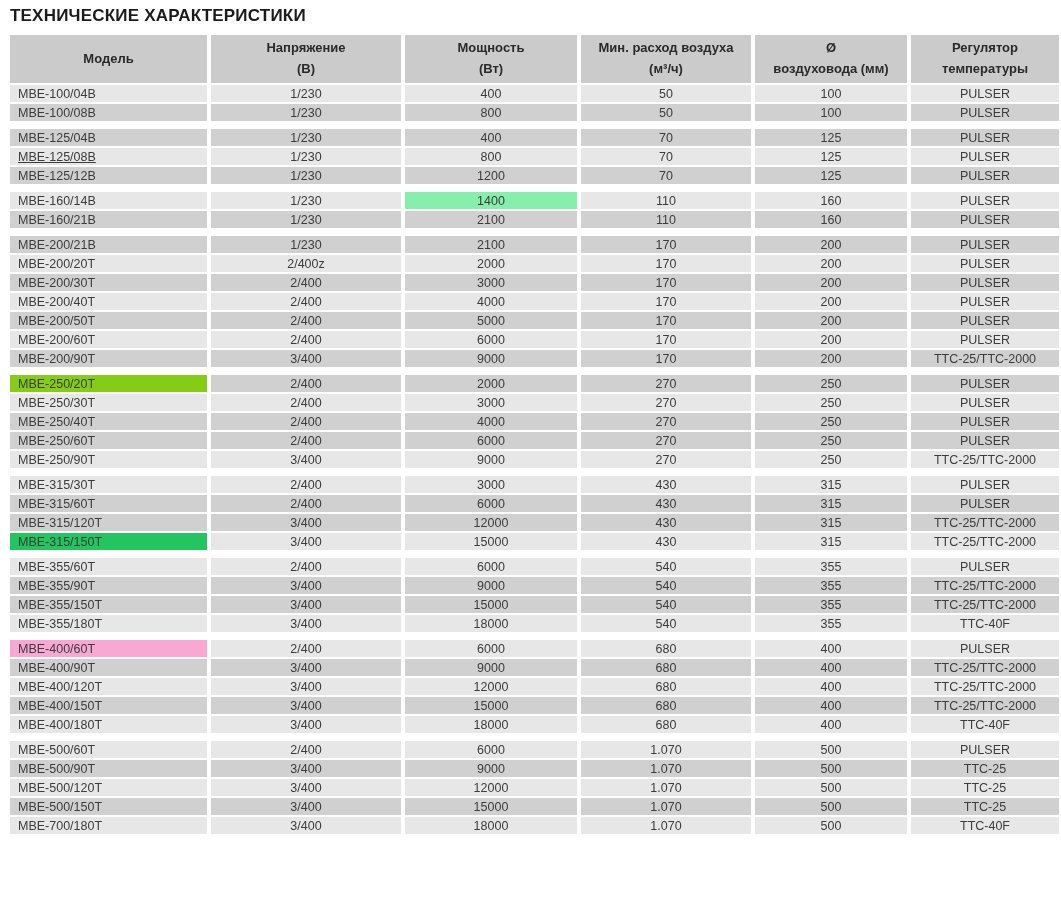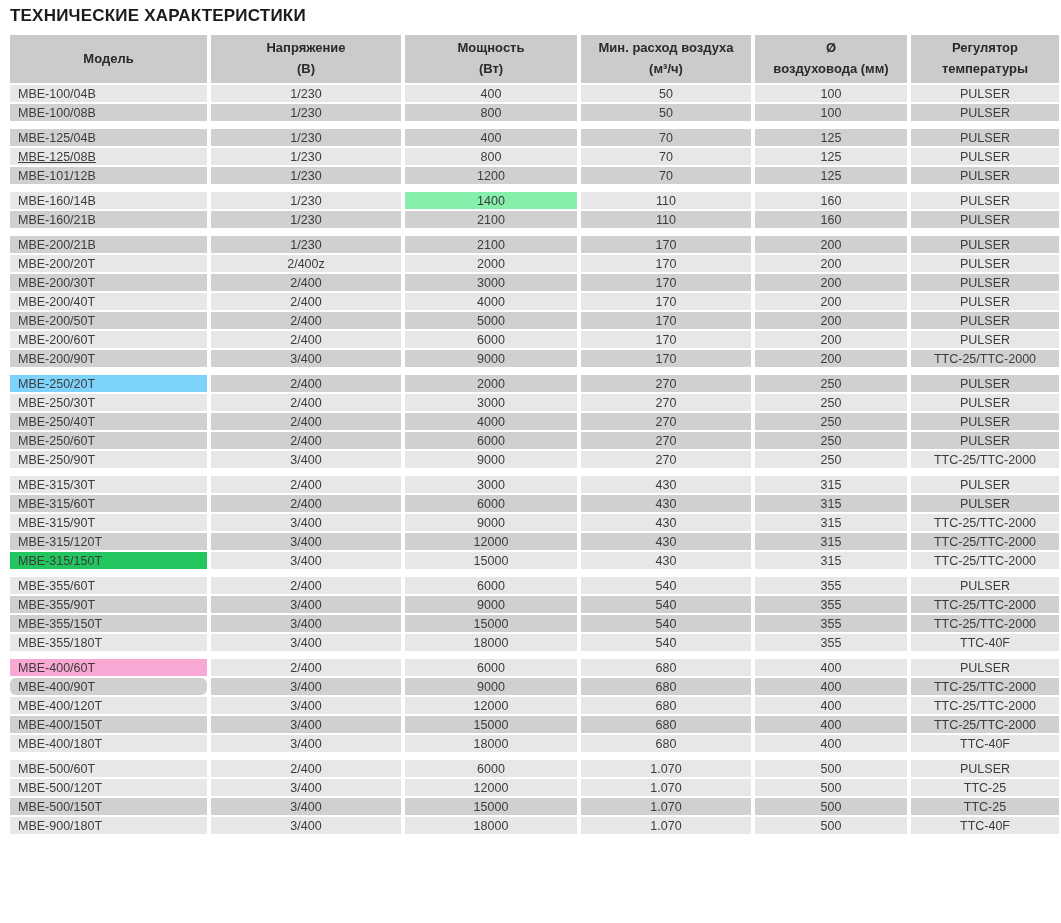--- a/index.html
+++ b/index.html
@@ -135,21 +135,21 @@
         </tr>
         <tr>
           <td class="model-cell" style="background: rgb(231, 231, 231); text-decoration: underline;">MBE-125/08B</td>
           <td style="background: rgb(231, 231, 231);">1/230</td>
           <td style="background: rgb(231, 231, 231);">800</td>
           <td style="background: rgb(231, 231, 231);">70</td>
           <td style="background: rgb(231, 231, 231);">125</td>
           <td style="background: rgb(231, 231, 231);">PULSER</td>
         </tr>
         <tr>
-          <td class="model-cell" style="background: rgb(208, 208, 208);">MBE-101/12B</td>
+          <td class="model-cell" style="background: rgb(208, 208, 208);">MBE-125/12B</td>
           <td style="background: rgb(208, 208, 208);">1/230</td>
           <td style="background: rgb(208, 208, 208);">1200</td>
           <td style="background: rgb(208, 208, 208);">70</td>
           <td style="background: rgb(208, 208, 208);">125</td>
           <td style="background: rgb(208, 208, 208);">PULSER</td>
         </tr>
         <tr class="group-gap">
           <td colspan="6"></td>
         </tr>
         <tr>
@@ -224,21 +224,21 @@
           <td style="background: rgb(208, 208, 208);">3/400</td>
           <td style="background: rgb(208, 208, 208);">9000</td>
           <td style="background: rgb(208, 208, 208);">170</td>
           <td style="background: rgb(208, 208, 208);">200</td>
           <td style="background: rgb(208, 208, 208);">TTC-25/TTC-2000</td>
         </tr>
         <tr class="group-gap">
           <td colspan="6"></td>
         </tr>
         <tr>
-          <td class="model-cell" style="background: #7dd3fc;">MBE-250/20T</td>
+          <td class="model-cell" style="background: #84cc16;">MBE-250/20T</td>
           <td style="background: rgb(208, 208, 208);">2/400</td>
           <td style="background: rgb(208, 208, 208);">2000</td>
           <td style="background: rgb(208, 208, 208);">270</td>
           <td style="background: rgb(208, 208, 208);">250</td>
           <td style="background: rgb(208, 208, 208);">PULSER</td>
         </tr>
         <tr>
           <td class="model-cell" style="background: rgb(231, 231, 231);">MBE-250/30T</td>
           <td style="background: rgb(231, 231, 231);">2/400</td>
           <td style="background: rgb(231, 231, 231);">3000</td>
@@ -283,28 +283,20 @@
         </tr>
         <tr>
           <td class="model-cell" style="background: rgb(208, 208, 208);">MBE-315/60T</td>
           <td style="background: rgb(208, 208, 208);">2/400</td>
           <td style="background: rgb(208, 208, 208);">6000</td>
           <td style="background: rgb(208, 208, 208);">430</td>
           <td style="background: rgb(208, 208, 208);">315</td>
           <td style="background: rgb(208, 208, 208);">PULSER</td>
         </tr>
         <tr>
-          <td class="model-cell" style="background: rgb(231, 231, 231);">MBE-315/90T</td>
-          <td style="background: rgb(231, 231, 231);">3/400</td>
-          <td style="background: rgb(231, 231, 231);">9000</td>
-          <td style="background: rgb(231, 231, 231);">430</td>
-          <td style="background: rgb(231, 231, 231);">315</td>
-          <td style="background: rgb(231, 231, 231);">TTC-25/TTC-2000</td>
-        </tr>
-        <tr>
           <td class="model-cell" style="background: rgb(208, 208, 208);">MBE-315/120T</td>
           <td style="background: rgb(208, 208, 208);">3/400</td>
           <td style="background: rgb(208, 208, 208);">12000</td>
           <td style="background: rgb(208, 208, 208);">430</td>
           <td style="background: rgb(208, 208, 208);">315</td>
           <td style="background: rgb(208, 208, 208);">TTC-25/TTC-2000</td>
         </tr>
         <tr>
           <td class="model-cell" style="background: #22c55e;">MBE-315/150T</td>
           <td style="background: rgb(231, 231, 231);">3/400</td>
@@ -353,21 +345,21 @@
         </tr>
         <tr>
           <td class="model-cell" style="background: #f9a8d4;">MBE-400/60T</td>
           <td style="background: rgb(231, 231, 231);">2/400</td>
           <td style="background: rgb(231, 231, 231);">6000</td>
           <td style="background: rgb(231, 231, 231);">680</td>
           <td style="background: rgb(231, 231, 231);">400</td>
           <td style="background: rgb(231, 231, 231);">PULSER</td>
         </tr>
         <tr>
-          <td class="model-cell" style="background: rgb(208, 208, 208); border-radius: 6px;">MBE-400/90T</td>
+          <td class="model-cell" style="background: rgb(208, 208, 208);">MBE-400/90T</td>
           <td style="background: rgb(208, 208, 208);">3/400</td>
           <td style="background: rgb(208, 208, 208);">9000</td>
           <td style="background: rgb(208, 208, 208);">680</td>
           <td style="background: rgb(208, 208, 208);">400</td>
           <td style="background: rgb(208, 208, 208);">TTC-25/TTC-2000</td>
         </tr>
         <tr>
           <td class="model-cell" style="background: rgb(231, 231, 231);">MBE-400/120T</td>
           <td style="background: rgb(231, 231, 231);">3/400</td>
           <td style="background: rgb(231, 231, 231);">12000</td>
@@ -396,37 +388,45 @@
         </tr>
         <tr>
           <td class="model-cell" style="background: rgb(231, 231, 231);">MBE-500/60T</td>
           <td style="background: rgb(231, 231, 231);">2/400</td>
           <td style="background: rgb(231, 231, 231);">6000</td>
           <td style="background: rgb(231, 231, 231);">1.070</td>
           <td style="background: rgb(231, 231, 231);">500</td>
           <td style="background: rgb(231, 231, 231);">PULSER</td>
         </tr>
         <tr>
+          <td class="model-cell" style="background: rgb(208, 208, 208);">MBE-500/90T</td>
+          <td style="background: rgb(208, 208, 208);">3/400</td>
+          <td style="background: rgb(208, 208, 208);">9000</td>
+          <td style="background: rgb(208, 208, 208);">1.070</td>
+          <td style="background: rgb(208, 208, 208);">500</td>
+          <td style="background: rgb(208, 208, 208);">TTC-25</td>
+        </tr>
+        <tr>
           <td class="model-cell" style="background: rgb(231, 231, 231);">MBE-500/120T</td>
           <td style="background: rgb(231, 231, 231);">3/400</td>
           <td style="background: rgb(231, 231, 231);">12000</td>
           <td style="background: rgb(231, 231, 231);">1.070</td>
           <td style="background: rgb(231, 231, 231);">500</td>
           <td style="background: rgb(231, 231, 231);">TTC-25</td>
         </tr>
         <tr>
           <td class="model-cell" style="background: rgb(208, 208, 208);">MBE-500/150T</td>
           <td style="background: rgb(208, 208, 208);">3/400</td>
           <td style="background: rgb(208, 208, 208);">15000</td>
           <td style="background: rgb(208, 208, 208);">1.070</td>
           <td style="background: rgb(208, 208, 208);">500</td>
           <td style="background: rgb(208, 208, 208);">TTC-25</td>
         </tr>
         <tr>
-          <td class="model-cell" style="background: rgb(231, 231, 231);">MBE-900/180T</td>
+          <td class="model-cell" style="background: rgb(231, 231, 231);">MBE-700/180T</td>
           <td style="background: rgb(231, 231, 231);">3/400</td>
           <td style="background: rgb(231, 231, 231);">18000</td>
           <td style="background: rgb(231, 231, 231);">1.070</td>
           <td style="background: rgb(231, 231, 231);">500</td>
           <td style="background: rgb(231, 231, 231);">TTC-40F</td>
         </tr>
       </tbody>
   </table>
 </div>
 

